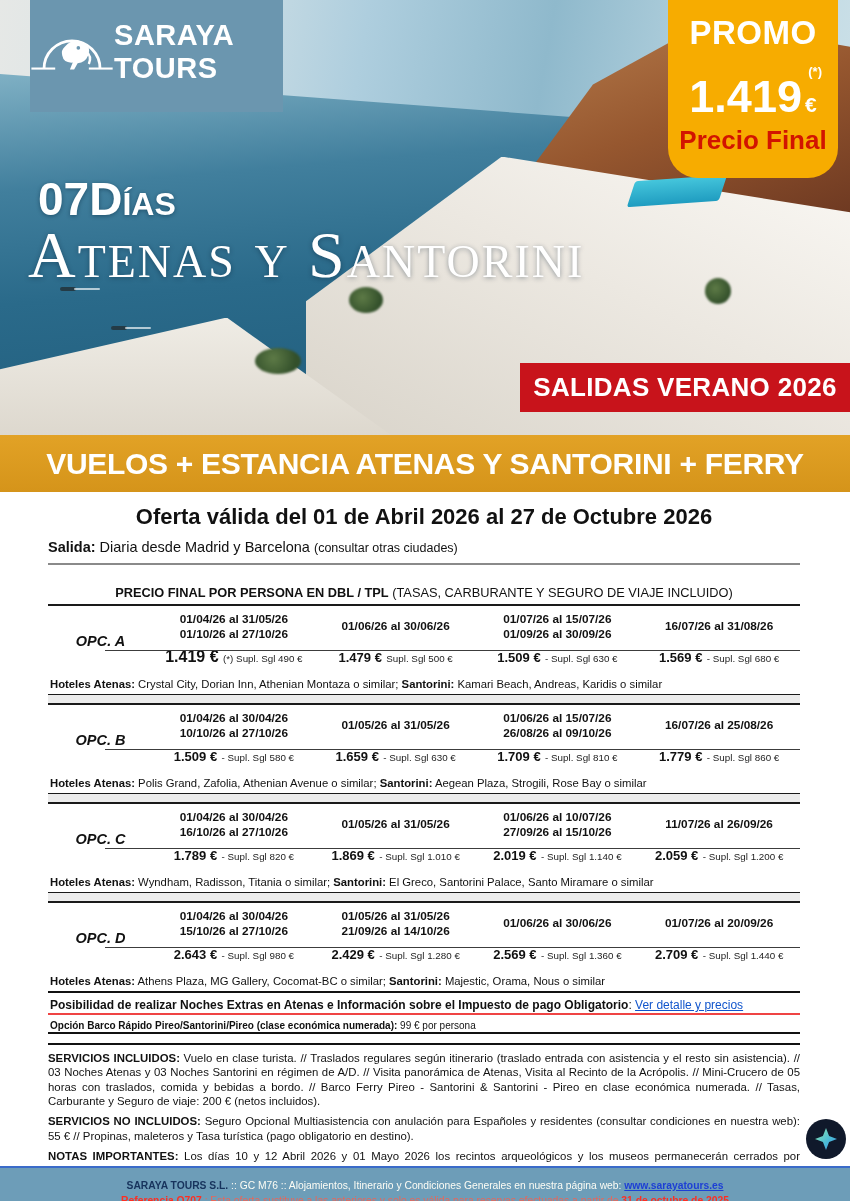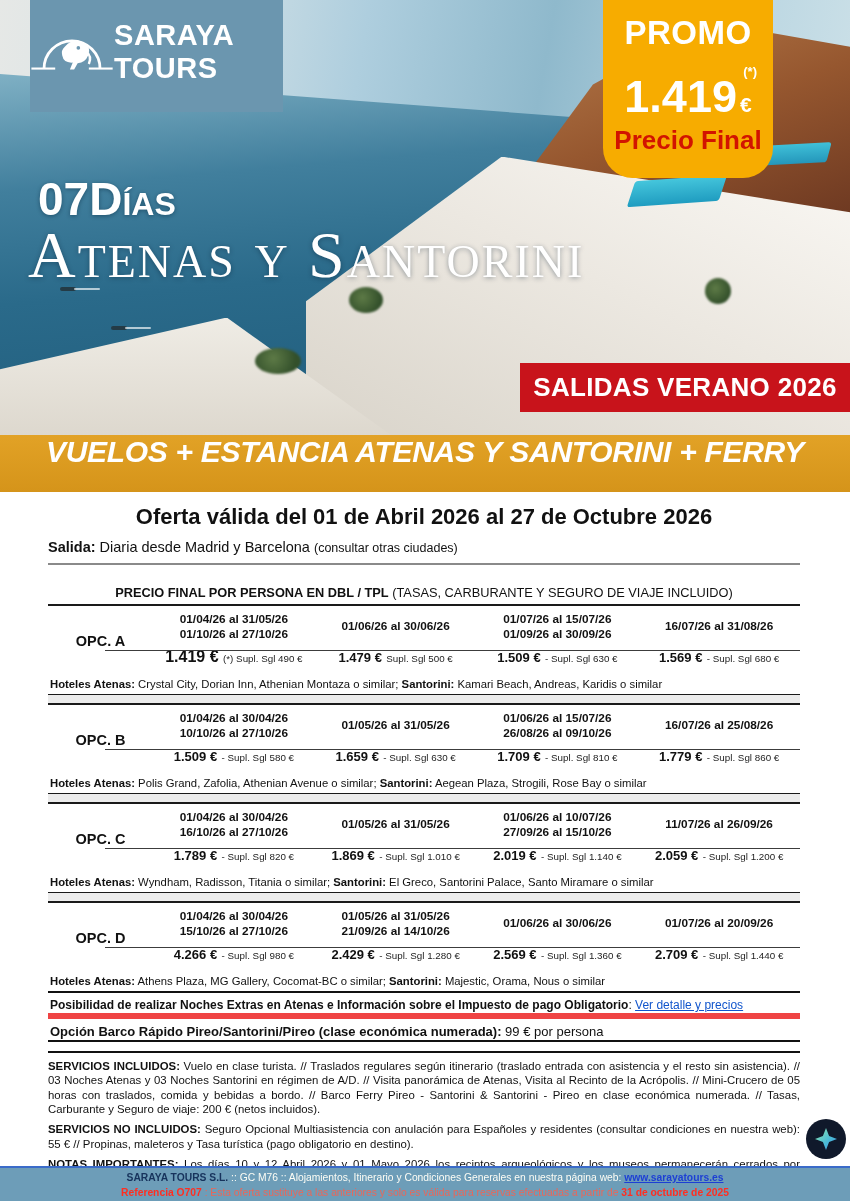--- a/index.html
+++ b/index.html
@@ -32,81 +32,81 @@
   .boat.b1 { left:7%; top:66%; } .boat.b2 { left:13%; top:75%; }
   .plant { position:absolute; width:34px; height:26px; border-radius:50%;
     background:radial-gradient(circle at 40% 40%, #5d7a46, #33502b 70%); filter:blur(1px); }
   .plant.p1 { left:41%; top:66%; } .plant.p2 { left:30%; top:80%; width:46px; } .plant.p3 { right:14%; top:64%; width:26px; }
 
   .logo-box { position:absolute; left:30px; top:0; width:253px; height:112px;
     background:#6b96af; display:flex; flex-direction:row; align-items:center; justify-content:flex-start; }
   .logo-emblem { margin-top:2px; height:66px; }
   .logo-text { color:#fff; font-weight:bold; font-size:29px; letter-spacing:.5px; margin-top:-8px; }
 
-  .promo { position:absolute; left:603px; top:0; width:170px; height:178px;
+  .promo { position:absolute; left:668px; top:0; width:170px; height:178px;
     background:#f7ac00; border-radius:0 0 30px 30px; text-align:center; }
   .promo-label { color:#fff; font-weight:bold; font-size:33px; margin-top:14px; letter-spacing:.5px; }
   .promo-ast { position:absolute; right:16px; top:64px; color:#fff; font-weight:bold; font-size:13px; }
   .promo-price { margin-top:22px; color:#fff; font-weight:bold; font-size:45px; line-height:1; }
   .promo-price .cur { font-size:21px; font-weight:bold; margin-left:3px; }
   .promo-final { color:#d21400; font-weight:bold; font-size:26px; margin-top:6px; }
 
   .days { position:absolute; left:38px; top:176px; color:#fff; line-height:1;
     text-shadow:0 1px 4px rgba(0,30,50,.45); }
   .d-num { font-size:46px; font-weight:bold; }
   .d-word { font-size:46px; font-weight:bold; font-variant:small-caps; }
   .big-title { position:absolute; left:28px; top:222px; color:#fff; line-height:1;
     font-family:"Liberation Serif", serif; font-variant:small-caps; font-weight:normal;
     font-size:66px; letter-spacing:2px; text-shadow:0 1px 5px rgba(0,25,45,.4); white-space:nowrap; }
   .season { position:absolute; right:0; top:363px; width:330px; height:49px; background:#c8131b;
     color:#fff; font-weight:bold; font-size:26px; display:flex; align-items:center; justify-content:center;
     letter-spacing:.3px; }
 
   
   .ribbon { width:850px; height:57px; background:linear-gradient(180deg,#e2a226,#d5941a);
-    display:flex; justify-content:center; color:#fff; font-weight:bold;
-    font-size:30px; letter-spacing:-.3px; white-space:nowrap;font-style:italic; }
+    display:flex; align-items:center; justify-content:center; color:#fff; font-weight:bold;
+    font-size:30px; letter-spacing:-.3px; white-space:nowrap; }
 
   
   .content { padding:0 50px 0 48px; }
   .validity { text-align:center; font-weight:bold; font-size:22px; margin-top:12px; }
   .salida { margin-top:9px; font-size:14.5px; }
   .salida .small { font-size:12.5px; }
   .b { font-weight:bold; }
 
   .tbl-title { margin-top:8px; border-top:2px solid #8a8a8a; padding:20px 0 4px; text-align:center; font-size:12.8px; }
 
   .opt { border-top:2px solid #1a1a1a; position:relative; }
   .opt-grid { display:flex; }
   .opt-label { width:105px; display:flex; align-items:center; justify-content:center;
-    font-weight:bold; font-size:14.5px; }
+    font-weight:bold; font-size:14.5px;font-style:italic; }
   .opt-cols { flex:1; }
   .dates-row { display:flex; height:42px; }
   .dcell { flex:1; display:flex; align-items:center; justify-content:center; text-align:center;
     font-weight:bold; font-size:11.8px; line-height:1.3; white-space:pre-line; }
   .opt-divider { position:absolute; left:57px; right:0; top:44px; border-top:1.5px solid #3c3c3c; }
   .prices-row { display:flex; height:28px; align-items:flex-start; }
   .pcell { flex:1; text-align:center; white-space:nowrap; }
   .price { font-size:13px; font-weight:bold; }
   .price.lead { font-size:16px; }
   .pnote { font-size:9.8px; color:#1c1c1c; }
   .hotels { font-size:11.3px; padding:2px 0 4px 2px; }
   .opt-sep { border-top:1.6px solid #1a1a1a; background:#ececec; height:9px; }
 
   .note-row { padding:5px 2px 1px; font-size:12.4px; }
   .row-pos { border-top:2px solid #111; font-size:12px; }
-  .row-barco { border-top:6px solid #ef4444; border-bottom:2px solid #111; font-size:13px; }
+  .row-barco { border-top:2px solid #ef4444; border-bottom:2px solid #111; font-size:10px; }
   .link { color:#1155cc; text-decoration:underline; cursor:pointer; }
 
   .terms { margin-top:9px; border-top:2.5px solid #111; padding-top:6px; }
   .para { margin-bottom:6px; font-size:11.4px; line-height:1.26; text-align:justify; }
 
   
   .footer { position:absolute; left:0; bottom:0; width:850px; height:35px; background:#6d9db8;
-    border-top:2px solid #3a6bc9; text-align:center; padding-top:3px; }
+    border-top:2px solid #3a6bc9; text-align:center; padding-top:11px; }
   .f1, .f2 { font-size:10.3px; line-height:1.45; color:#fdfdf5; }
   .company { color:#17335c; font-weight:bold; }
   .flink { color:#1d3fd4; font-weight:bold; text-decoration:underline; cursor:pointer; }
   .ref { color:#ff2e21; font-weight:bold; }
   .f2mid { color:#e8675a; }
   .fdate { color:#ff2e21; font-weight:bold; }
 
   .widget { position:absolute; left:806px; top:1119px; width:40px; height:40px; border-radius:50%;
     background:#10192b; display:flex; align-items:center; justify-content:center; cursor:pointer; }
   .widget .star { width:22px; height:22px; background:linear-gradient(135deg,#8fe6a8,#49b9d8 60%,#3f8fe0);
@@ -255,21 +255,21 @@
         <div class="opt-cols">
           <div class="dates-row">
             <div class="dcell">01/04/26 al 30/04/26
 15/10/26 al 27/10/26</div>
             <div class="dcell">01/05/26 al 31/05/26
 21/09/26 al 14/10/26</div>
             <div class="dcell">01/06/26 al 30/06/26</div>
             <div class="dcell">01/07/26 al 20/09/26</div>
           </div>
           <div class="prices-row">
-            <div class="pcell"><span class="price">4.266 €</span> <span class="pnote">- Supl. Sgl 980 €</span></div>
+            <div class="pcell"><span class="price">2.643 €</span> <span class="pnote">- Supl. Sgl 980 €</span></div>
             <div class="pcell"><span class="price">2.429 €</span> <span class="pnote">- Supl. Sgl 1.280 €</span></div>
             <div class="pcell"><span class="price">2.569 €</span> <span class="pnote">- Supl. Sgl 1.360 €</span></div>
             <div class="pcell"><span class="price">2.709 €</span> <span class="pnote">- Supl. Sgl 1.440 €</span></div>
           </div>
         </div>
       </div>
       <div class="opt-divider"></div>
       <div class="hotels">
         <span class="b">Hoteles Atenas:</span><span> Athens Plaza, MG Gallery, Cocomat-BC o similar; </span><span class="b">Santorini:</span><span> Majestic, Orama, Nous o similar</span>
       </div>

